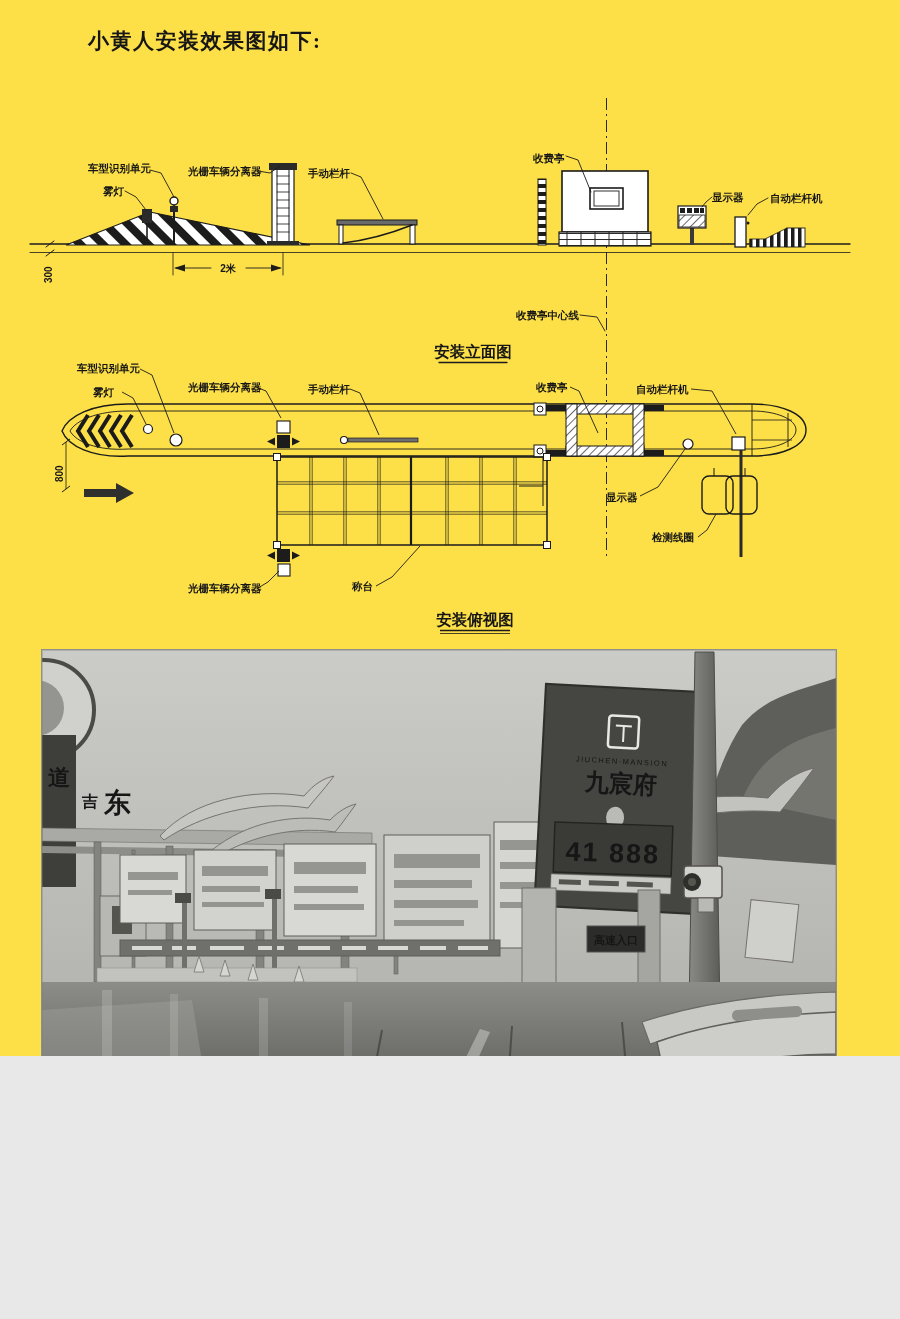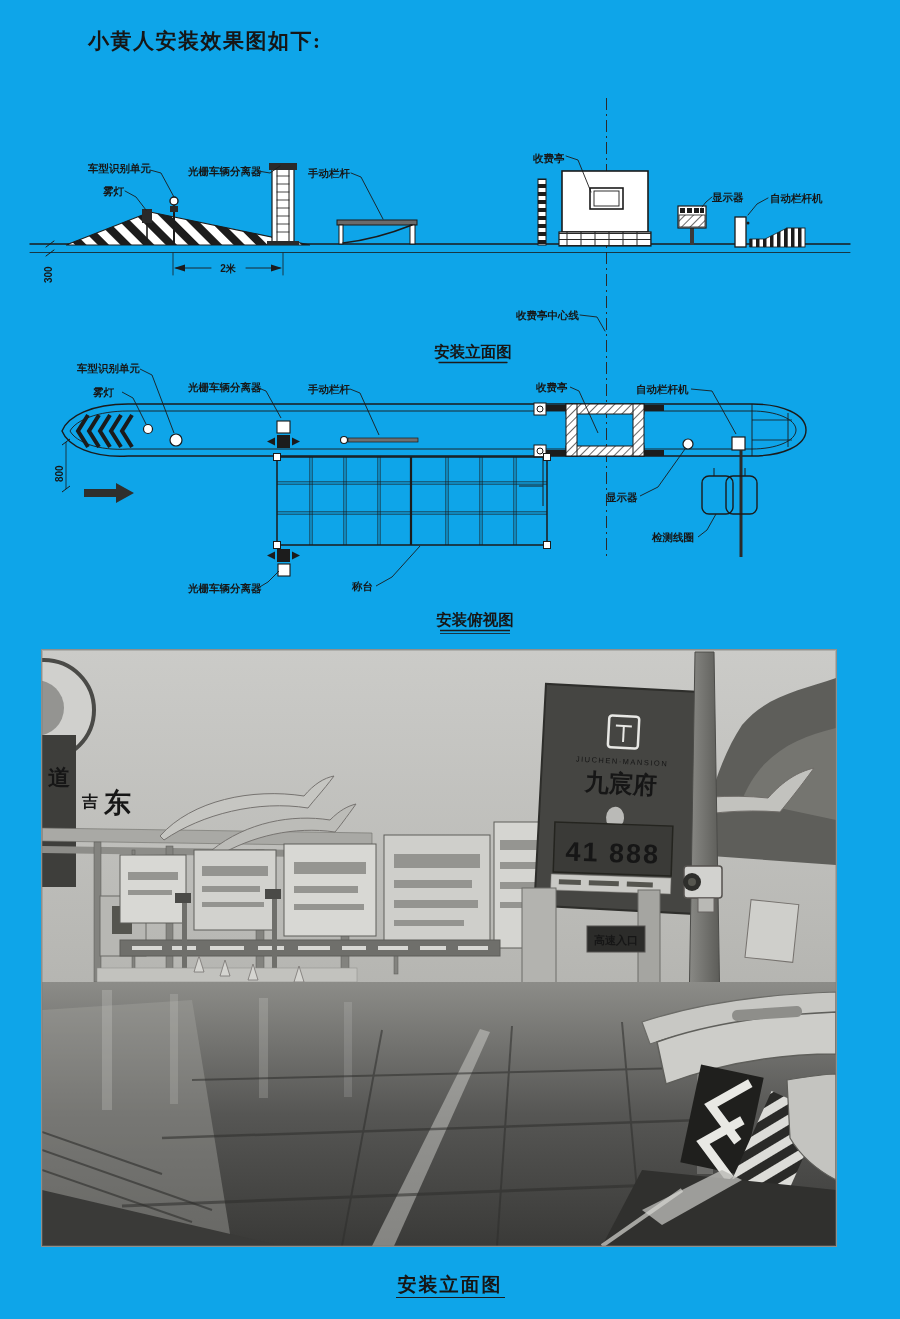--- a/index.html
+++ b/index.html
@@ -1,18 +1,18 @@
 <!DOCTYPE html>
 <html><head>
 <meta charset="utf-8">
 <style>
   html,body{margin:0;padding:0;background:#e8e8e8;}
   .page{
-    position:relative;width:900px;height:1319px;margin:0 auto;
-    background:#0ea5e9;overflow:hidden;
+    position:relative;width:900px;height:1056px;margin:0 auto;
+    background:#fde047;overflow:hidden;
     font-family:"Liberation Sans", sans-serif;color:#1b1b1b;
   }
   .title{
     position:absolute;left:88px;top:27px;margin:0;
     font-family:"Liberation Serif", serif;font-weight:600;
     font-size:21px;letter-spacing:1.5px;color:#161616;
   }
   svg{position:absolute;left:0;top:0;}
   svg text{font-family:"Liberation Sans", sans-serif;fill:#161616;}
   .dlabel{font-size:10.5px;font-weight:bold;}

